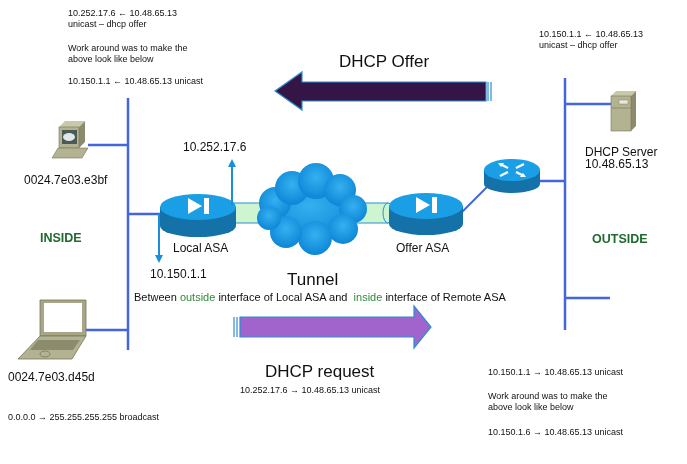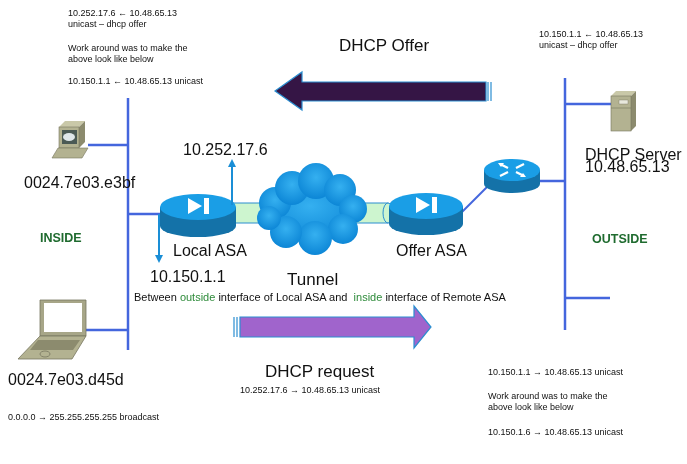--- a/index.html
+++ b/index.html
@@ -1,21 +1,21 @@
 <!DOCTYPE html>
 <html><head>
 <meta charset="utf-8">
 <style>
   html, body { margin: 0; padding: 0; background: #ffffff; }
   body { width: 687px; height: 464px; position: relative; overflow: hidden;
          font-family: "Liberation Sans", sans-serif; color: #111; }
   .t { position: absolute; white-space: nowrap; line-height: 1.15; }
   .small { font-size: 9px; }
   .med { font-size: 11px; }
-  .lbl { font-size: 16px; }
+  .lbl { font-size: 12px; }
   .big { font-size: 17px; }
   .zone { font-size: 12.5px; font-weight: bold; color: #1f6b2f; }
   .green { color: #2e8b3a; }
   svg.diagram { position: absolute; left: 0; top: 0; }
 </style>
 </head>
 <body>
 
 <svg class="diagram" width="687" height="464" viewBox="0 0 687 464">
   <defs>
@@ -138,21 +138,21 @@
   <div class="t small" style="left:68px;top:43px;">Work around was to make the</div>
   <div class="t small" style="left:68px;top:54px;"> above look like below</div>
   <div class="t small" style="left:68px;top:76px;">10.150.1.1 ← 10.48.65.13 unicast</div>
 </div>
 
 <div>
   <div class="t small" style="left:539px;top:29px;">10.150.1.1 ← 10.48.65.13</div>
   <div class="t small" style="left:539px;top:40px;">unicast – dhcp offer</div>
 </div>
 
-<div class="t big" style="left:339px;top:36px;">DHCP Offer</div>
+<div class="t big" style="left:339px;top:52px;">DHCP Offer</div>
 
 <div class="t lbl" style="left:24px;top:174px;">0024.7e03.e3bf</div>
 <div class="t zone" style="left:40px;top:231px;">INSIDE</div>
 <div class="t zone" style="left:592px;top:232px;">OUTSIDE</div>
 
 <div class="t lbl" style="left:183px;top:141px;">10.252.17.6</div>
 <div class="t lbl" style="left:173px;top:242px;">Local ASA</div>
 <div class="t lbl" style="left:150px;top:268px;">10.150.1.1</div>
 <div class="t lbl" style="left:396px;top:242px;">Offer ASA</div>
 

